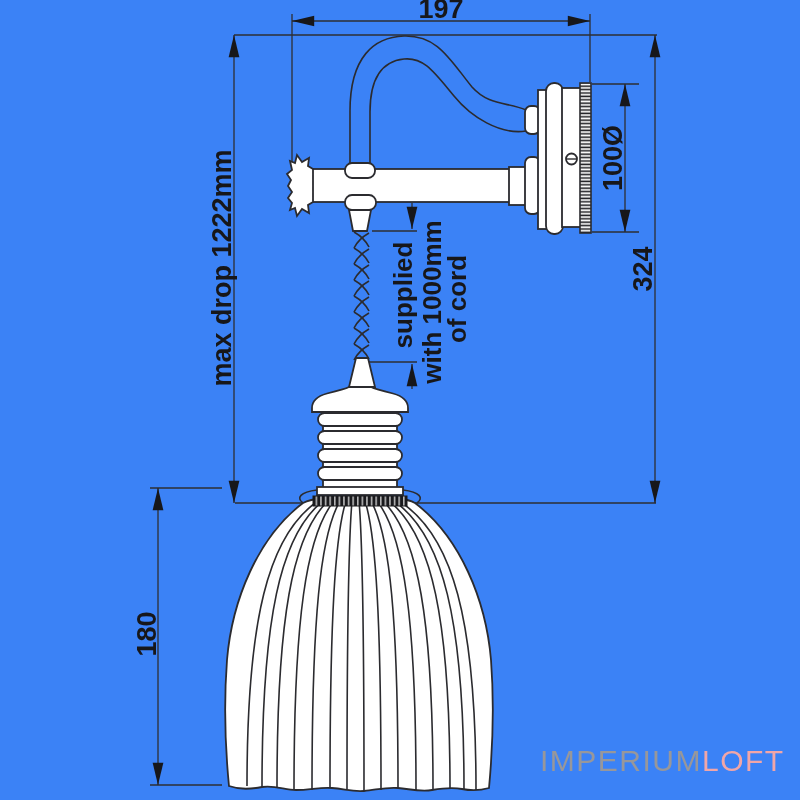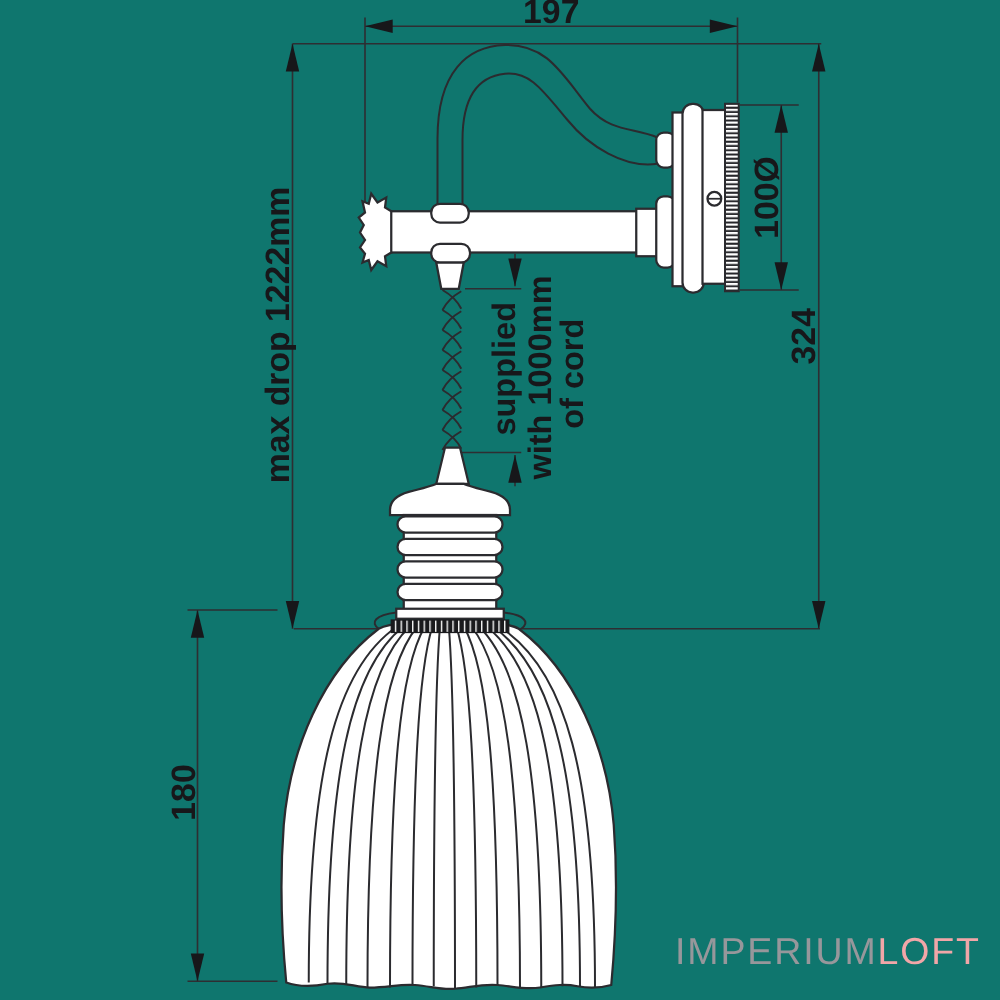--- a/index.html
+++ b/index.html
@@ -1,16 +1,16 @@
 <!DOCTYPE html>
 <html><head>
 <meta charset="utf-8">
 <style>
   html,body{margin:0;padding:0;background:#ffffff;}
-  .stage{position:relative;width:800px;height:800px;background:#0f766e;overflow:hidden;}
+  .stage{position:relative;width:800px;height:800px;background:#3b82f6;overflow:hidden;}
   svg{display:block;}
   .outline{fill:#ffffff;stroke:#2b2b2f;stroke-width:1.8;}
   .outline-thin{fill:none;stroke:#2b2b2f;stroke-width:1.6;}
   .dim{stroke:#2e2e32;stroke-width:1.3;fill:none;}
   .dim-text{font-family:"Liberation Sans",sans-serif;font-weight:bold;font-size:27px;fill:#17171a;}
   .note-text{font-family:"Liberation Sans",sans-serif;font-weight:bold;font-size:26px;fill:#17171a;}
   .wm{font-family:"Liberation Sans",sans-serif;font-size:30px;letter-spacing:1.5px;font-weight:400;}
 </style>
 </head>
 <body>

